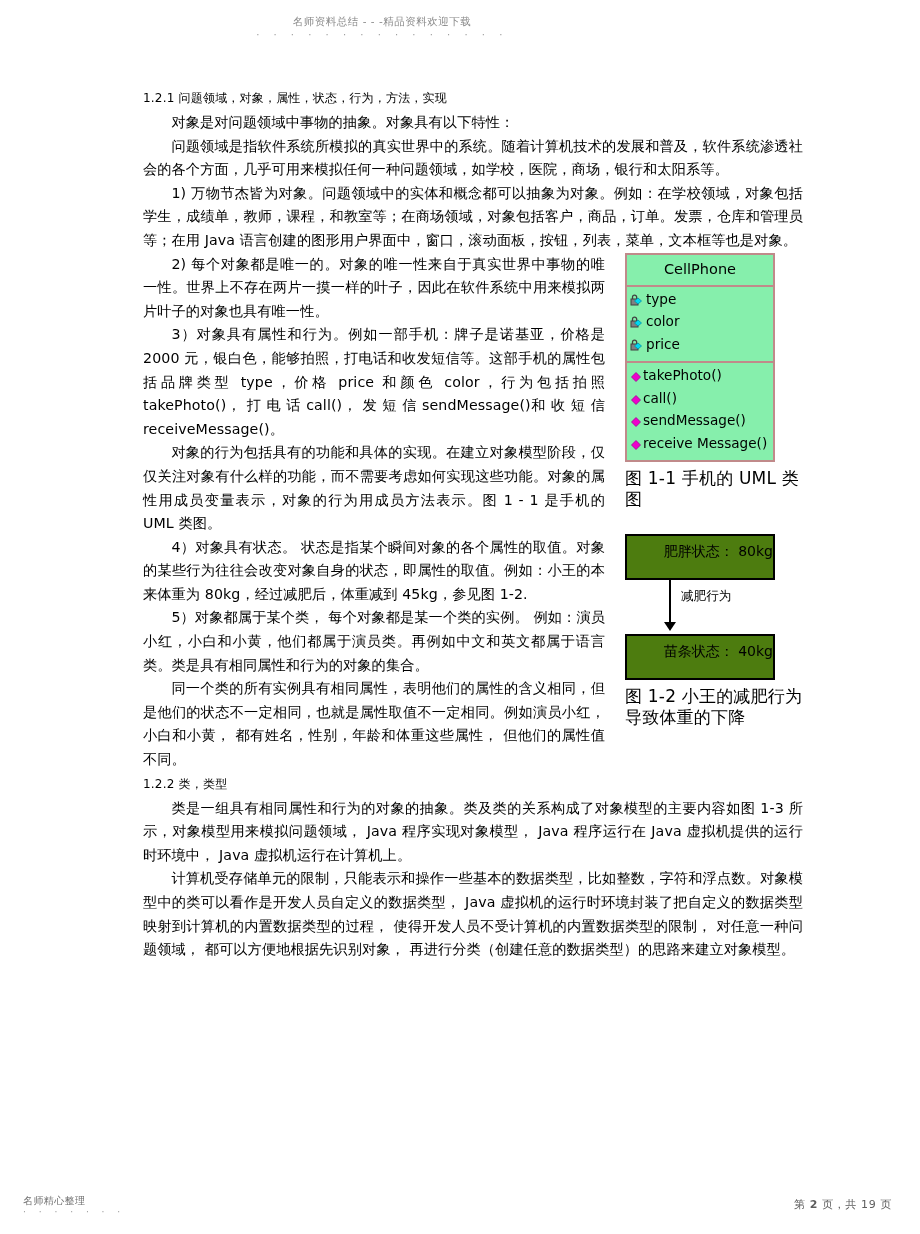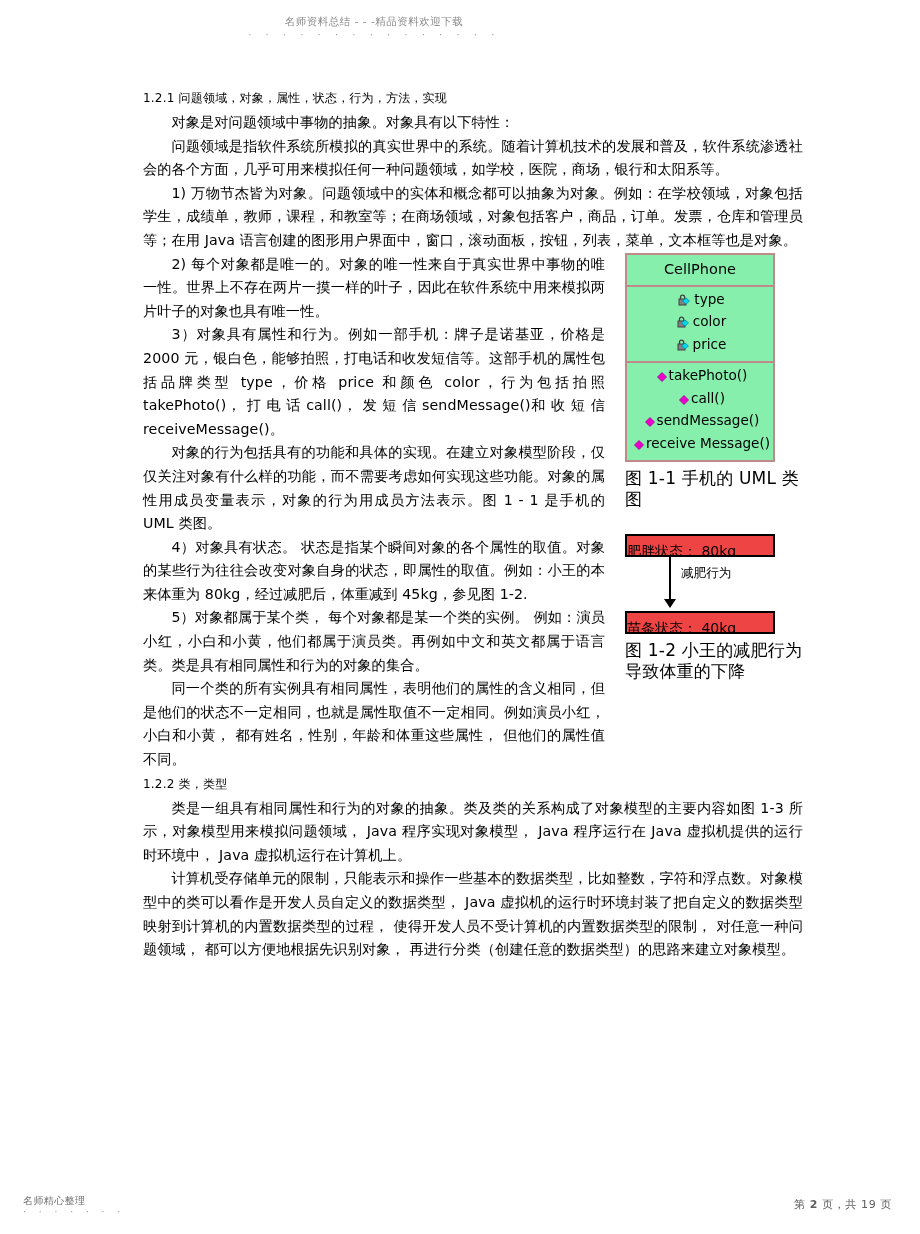--- a/index.html
+++ b/index.html
@@ -16,21 +16,21 @@
     width: 920px;
     height: 1234px;
     background: #ffffff;
     overflow: hidden;
   }
 
   
   .header-wm {
     position: absolute;
     top: 14px;
-    left: 4px;
+    left: 12px;
     width: 740px;
     text-align: center;
   }
   .header-wm .wm-text {
     font-size: 10.5px;
     color: #8a8a8a;
     letter-spacing: 0.5px;
     display: block;
     line-height: 14px;
   }
@@ -94,46 +94,45 @@
   .uml-section.methods {
     border-top: 2px solid #c08a8a;
     padding-top: 3px;
     padding-bottom: 4px;
   }
   .uml-row {
     display: block;
     font-size: 13.6px;
     line-height: 19.5px;
     white-space: nowrap;
-    text-align: center;
   }
   .ico {
     display: inline-block;
     vertical-align: -3px;
     margin-right: 1px;
   }
 
   .fig-caption {
     font-size: 17px;
     line-height: 21px;
     margin-top: 6px;
     letter-spacing: 0.2px;
   }
 
   
   .state-wrap { margin-top: 24px; }
   .state-box {
     width: 150px;
     border: 2px solid #000000;
-    background: #ef4444;
+    background: #4d7c0f;
     box-sizing: border-box;
-    text-align: left;
+    text-align: right;
     font-size: 14px;
     line-height: 30px;
-    height: 23px;
+    height: 46px;
     overflow: hidden;
   }
   .state-arrow-area {
     position: relative;
     height: 54px;
     width: 150px;
   }
   .arrow-line {
     position: absolute;
     left: 44px;

